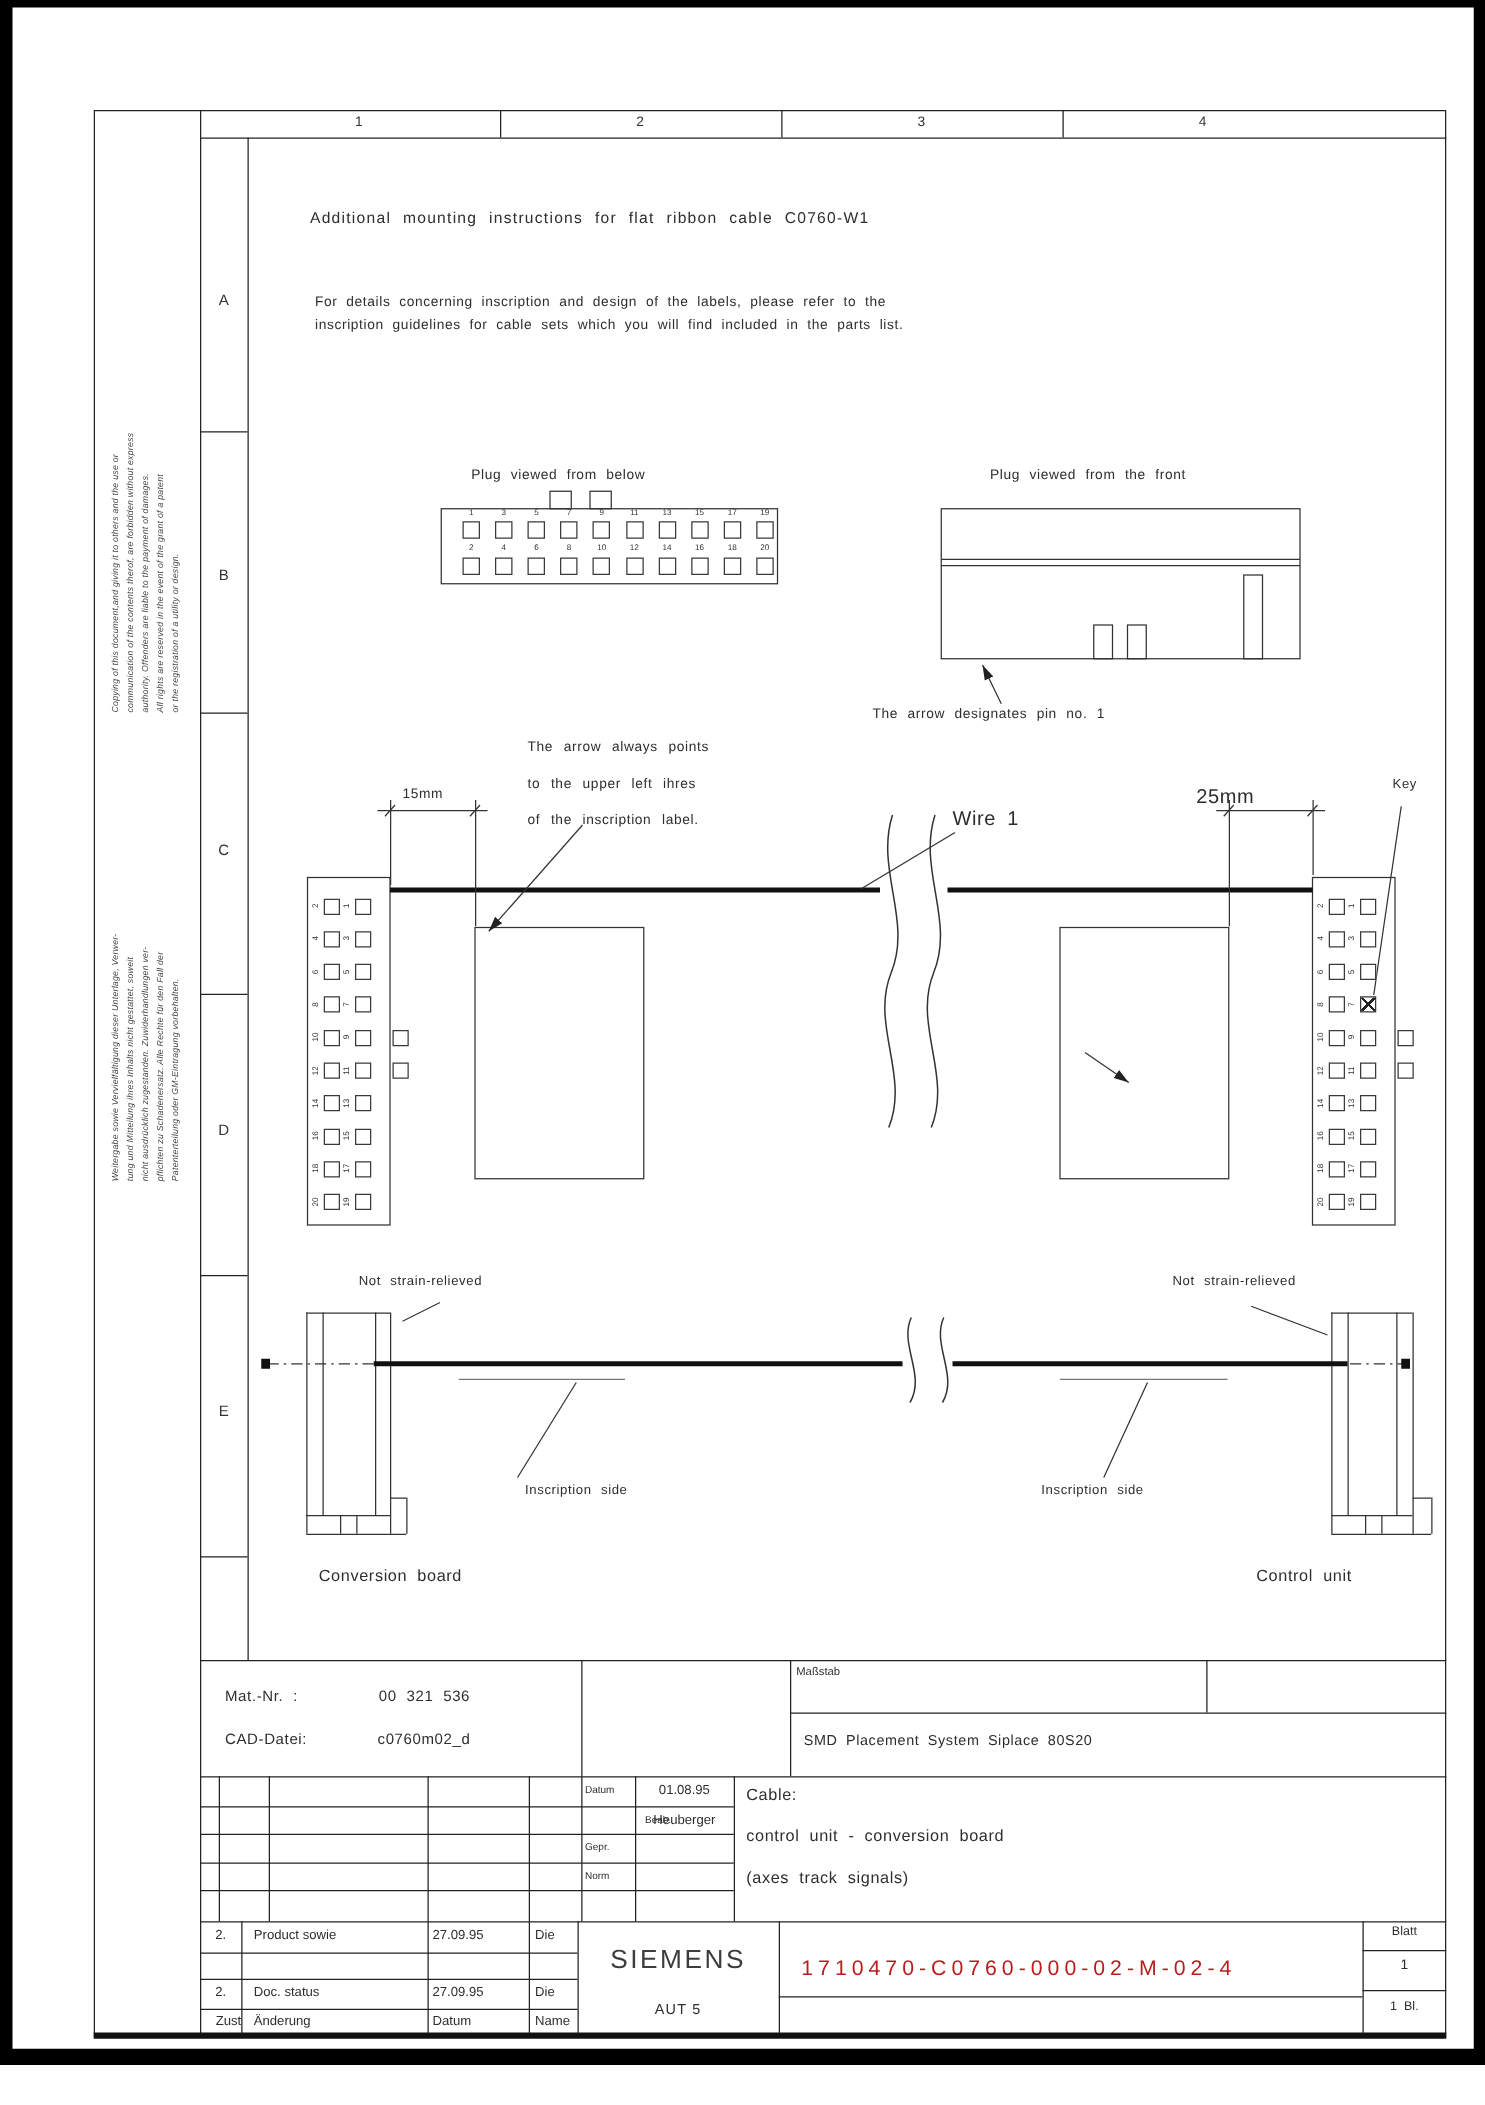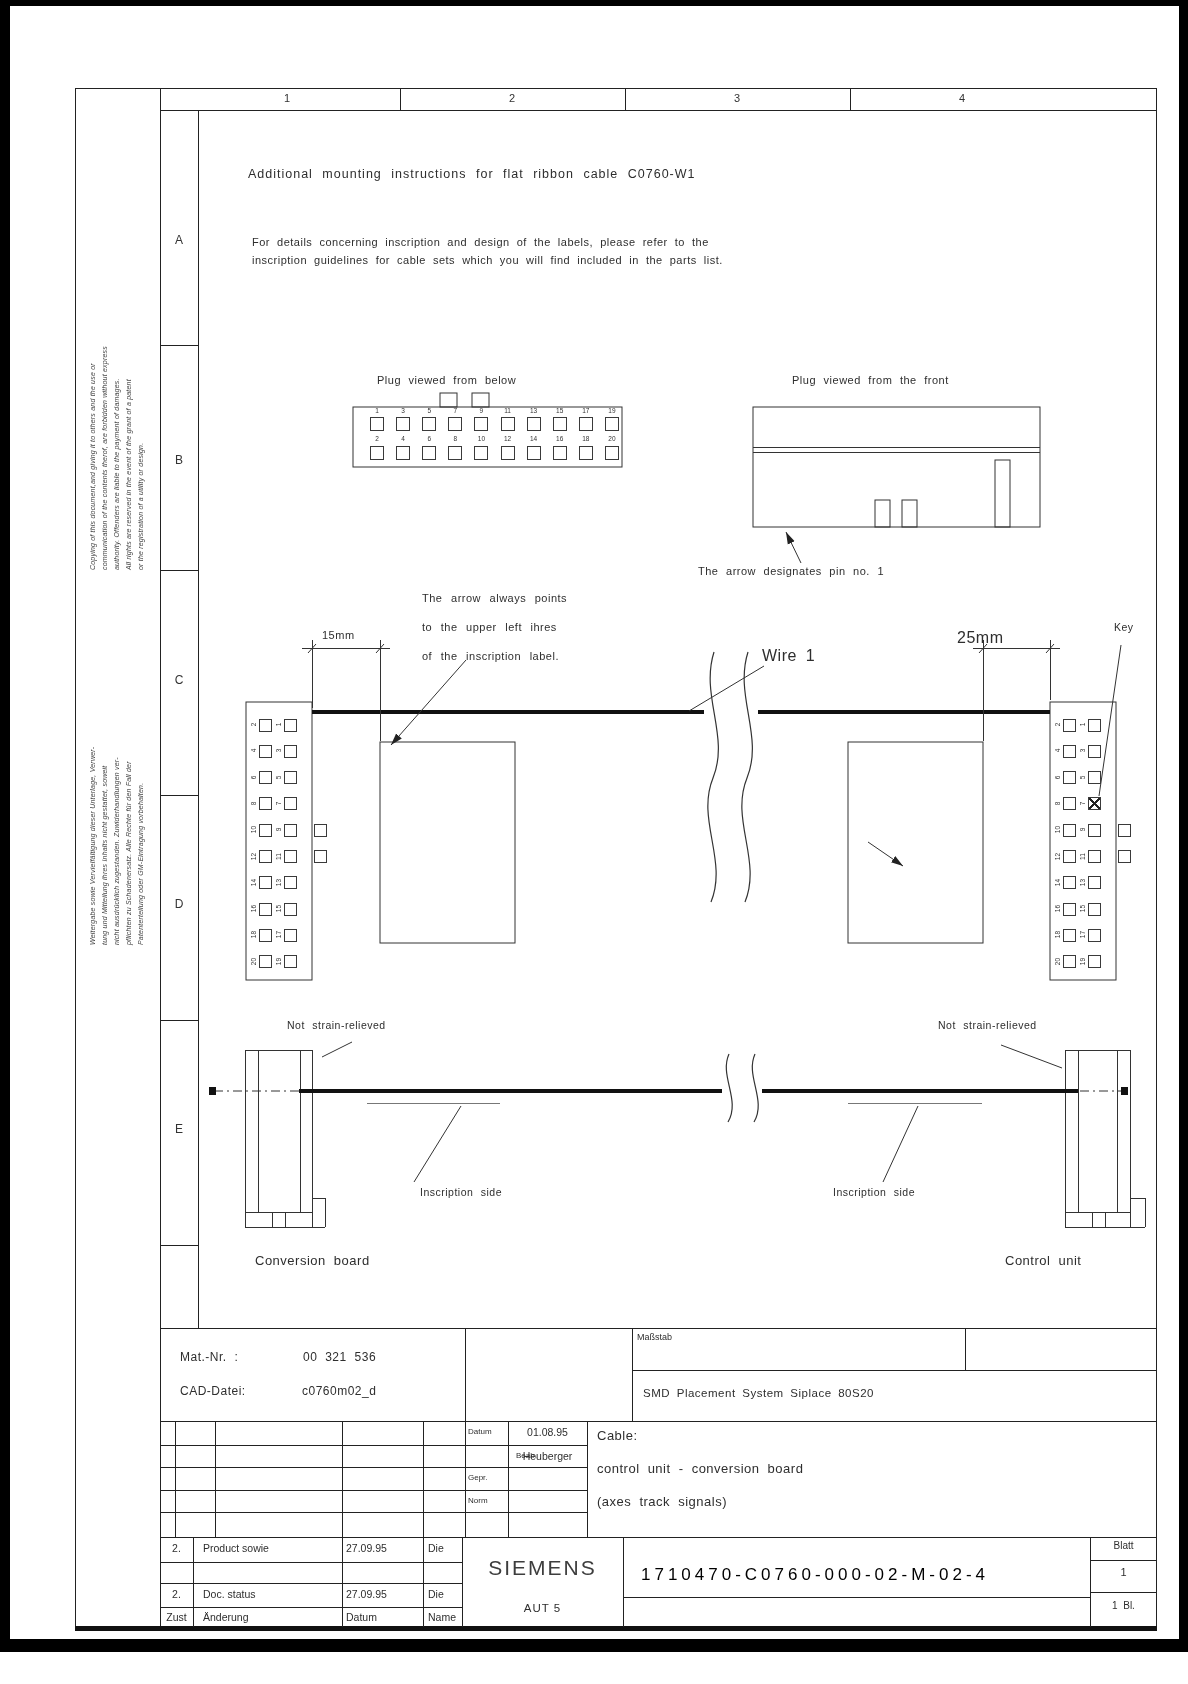--- a/index.html
+++ b/index.html
@@ -388,24 +388,24 @@
       <div class="t" style="left: 346px; top: 1542px; font-size: 10.5px;">27.09.95</div>
       <div class="t" style="left: 428px; top: 1542px; font-size: 10.5px;">Die</div>
       <div class="t" style="left: 160px; top: 1565px; width: 33px; text-align: center; font-size: 10.5px;"></div>
       <div class="t" style="left: 203px; top: 1565px; font-size: 10.5px;"></div>
       <div class="t" style="left: 346px; top: 1565px; font-size: 10.5px;"></div>
       <div class="t" style="left: 428px; top: 1565px; font-size: 10.5px;"></div>
       <div class="t" style="left: 160px; top: 1588px; width: 33px; text-align: center; font-size: 10.5px;">2.</div>
       <div class="t" style="left: 203px; top: 1588px; font-size: 10.5px;">Doc. status</div>
       <div class="t" style="left: 346px; top: 1588px; font-size: 10.5px;">27.09.95</div>
       <div class="t" style="left: 428px; top: 1588px; font-size: 10.5px;">Die</div>
-      <div class="t" style="left: 160px; top: 1611px; width: 33px; text-align: center; font-size: 10.5px;">Zust</div>
+      <div class="t" style="left: 160px; top: 1611px; width: 33px; text-align: right; font-size: 10.5px;">Zust</div>
       <div class="t" style="left: 203px; top: 1611px; font-size: 10.5px;">Änderung</div>
       <div class="t" style="left: 346px; top: 1611px; font-size: 10.5px;">Datum</div>
       <div class="t" style="left: 428px; top: 1611px; font-size: 10.5px; text-align: center;">Name</div>
     </div>
   <div class="t" style="left:462px;top:1556px;width:161px;text-align:center;font-size:21px;letter-spacing:2px;color:#3d3d3d;">SIEMENS</div>
   <div class="t" style="left:462px;top:1602px;width:161px;text-align:center;font-size:11.5px;letter-spacing:1px;">AUT 5</div>
-  <div class="t" style="left:641px;top:1565px;font-size:17px;letter-spacing:4px;color:#000000;">1710470-C0760-000-02-M-02-4</div>
+  <div class="t" style="left:641px;top:1565px;font-size:17px;letter-spacing:4px;color:#b91c1c;">1710470-C0760-000-02-M-02-4</div>
   <div class="t" style="left:1090px;top:1540px;width:67px;text-align:center;font-size:10px;">Blatt</div>
   <div class="t" style="left:1090px;top:1566px;width:67px;text-align:center;font-size:11px;">1</div>
   <div class="t" style="left:1090px;top:1600px;width:67px;text-align:center;font-size:10px;">1  Bl.</div>
 </div>
 
 </body></html>

